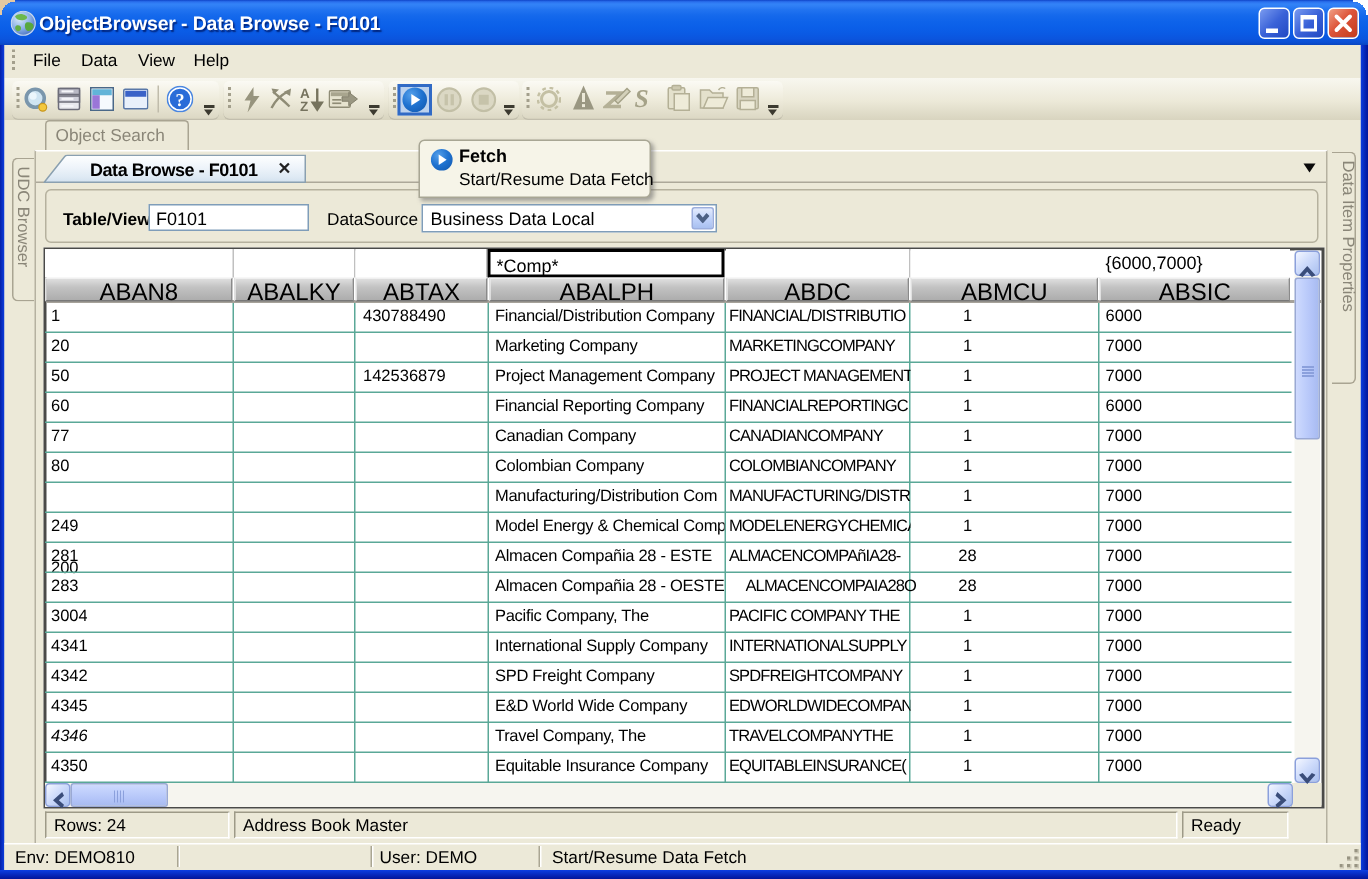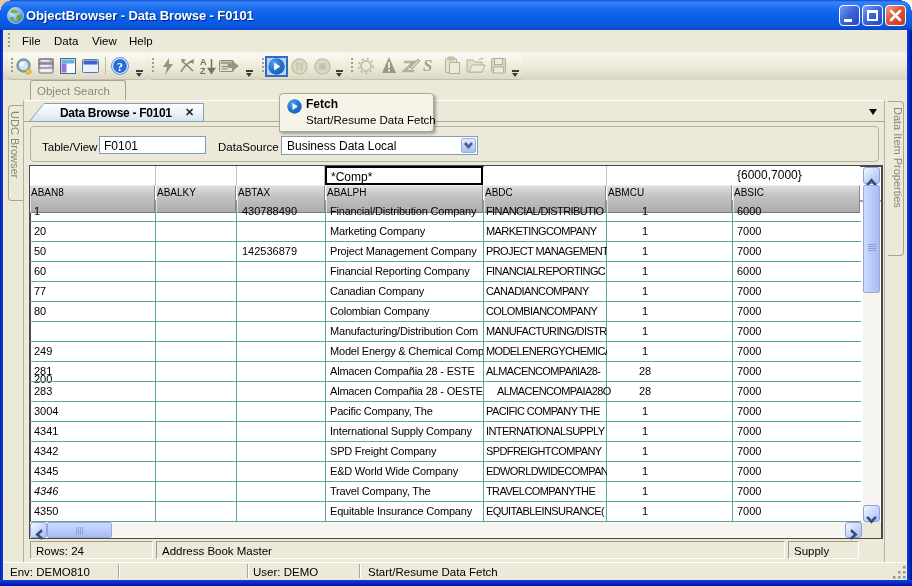--- a/index.html
+++ b/index.html
@@ -92,25 +92,25 @@
 #ds-btn-glyph { left:464px; top:142px; } #ds-btn-glyph svg { display:block; }
 
 
 #grid { left:29px; top:165px; width:854px; height:374px; background:#fff;
   border:2px solid #4a4a48; }
 .fcell { top:166px; height:19px; background:#fff; border-right:1px solid #c0c0c0; }
 #fcomp { left:325px; top:166px; width:158px; height:19px; border:2px solid #000;
   background:#fff; font-size:12px; padding:2px 0 0 4px; }
 #f7000 { left:731px; top:166px; width:129px; height:19px; background:#fff;
   font-size:12px; padding:2px 0 0 6px; }
-.hcell { top:185px; height:28px;
+.hcell { top:185px; height:16px;
   background:linear-gradient(to bottom,#dedede 0%,#c2c2c2 40%,#adadad 100%);
   border-top:1px solid #f0f0f0; border-left:1px solid #e0e0e0;
   border-right:1px solid #8a8a8a; border-bottom:1px solid #787878;
-  font-size:10px; color:#000; text-align:left; padding-top:1px; }
+  font-size:16px; color:#000; text-align:center; padding-top:1px; }
 #hdrstrip { left:31px; top:200px; width:850px; height:2px; background:#a6a29a; }
 #gridrows { left:30px; top:202px; width:831px; height:320px; }
 .grow { position:absolute; width:831px; height:20px; border-bottom:1px solid #5aa897; }
 .gc { position:absolute; top:3px; font-size:11px; color:#000; white-space:nowrap; overflow:hidden; }
 .vline { position:absolute; top:0; width:1px; height:320px; background:#5aa897; }
 
 
 #vsb { left:863px; top:167px; width:17px; height:355px; background:#f6f5ef; }
 #hsb { left:30px; top:522px; width:831px; height:16px; background:#f6f5ef; }
 .vbtn { position:absolute; left:0; width:17px; height:17px; border-radius:3px;
@@ -329,21 +329,21 @@
         <stop offset="1" stop-color="#d3e2ef"></stop>
   </linearGradient>
     </defs>
   <path d="M0.5 18.5 L14 1.5 Q14.6 0.5 16 0.5 L174.5 0.5 L174.5 18.5 Z" fill="url(#tabg)" stroke="#8aa0b0" stroke-width="1"></path>
 </svg>
 <div class="abs" id="doctab-txt">Data Browse - F0101</div>
 <div class="abs" id="doctab-x">✕</div>
 <div class="abs" id="strip-arrow"></div>
 
 <div class="abs" id="formpanel"></div>
-<span class="abs flabel" style="left:42px;">Table/View</span>
+<span class="abs flabel" style="left:42px;font-weight:bold;">Table/View</span>
 <div class="abs" id="tv-input">F0101</div>
 <span class="abs flabel" style="left:218px;">DataSource</span>
 <div class="abs" id="ds-combo">Business Data Local</div>
 <div class="abs" id="ds-btn"></div>
 
 <div class="abs" id="grid"></div>
 <span class="abs fcell" style="left:30px; width:126px;"></span>
 <span class="abs fcell" style="left:156px; width:81px;"></span>
 <span class="abs fcell" style="left:237px; width:88px;"></span>
 <span class="abs fcell" style="left:484px; width:123px;"></span>
@@ -498,21 +498,21 @@
         <path d="M0 4.5 L5 0 L6 2 L3.2 4.5 L6 7 L5 9 Z" fill="#3a4d7a"></path>
       </svg></div>
   <div id="hthumb"></div>
   <div class="hbtn" style="left:815px;"><svg width="8" height="11" viewBox="0 0 6 9">
         <path d="M6 4.5 L1 0 L0 2 L2.8 4.5 L0 7 L1 9 Z" fill="#3a4d7a"></path>
       </svg></div>
 </div>
 
 <div class="abs spanel" style="left:30px; width:123px;">Rows: 24</div>
 <div class="abs spanel" style="left:156px; width:629px;">Address Book Master</div>
-<div class="abs spanel" style="left:788px; width:71px;">Supply</div>
+<div class="abs spanel" style="left:788px; width:71px;">Ready</div>
 
 <div class="abs" id="statusbar"></div>
 <span class="abs sbtxt" style="left:10px;">Env: DEMO810</span>
 <span class="abs sbsep" style="left:118px;"></span>
 <span class="abs sbtxt" style="left:125px;margin-top:24px;">PathCode: DEMO</span>
 <span class="abs sbsep" style="left:247px;"></span>
 <span class="abs sbtxt" style="left:253px;">User: DEMO</span>
 <span class="abs sbsep" style="left:359px;"></span>
 <span class="abs sbtxt" style="left:368px;">Start/Resume Data Fetch</span>
 

